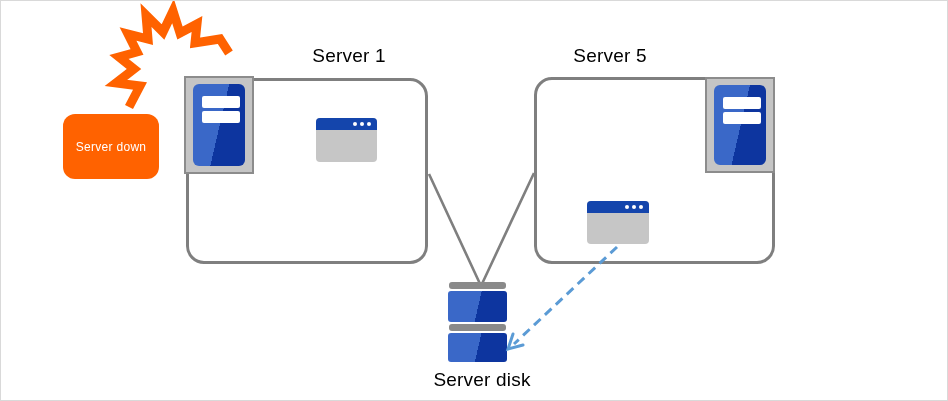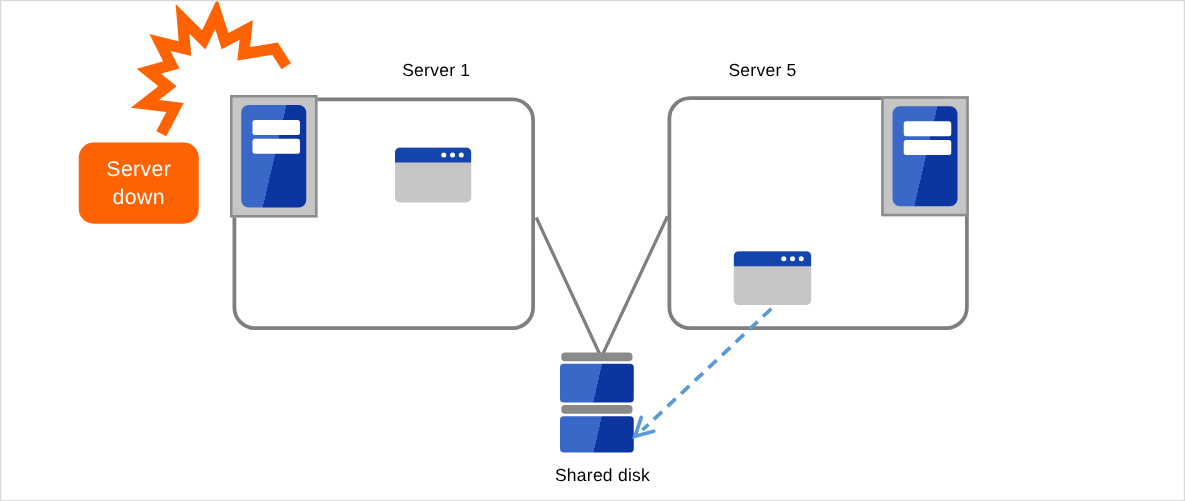--- a/index.html
+++ b/index.html
@@ -5,21 +5,21 @@
   html,body{margin:0;padding:0;background:#fff;}
   .stage{
     position:relative;width:948px;height:401px;background:#fff;
     border:1px solid #d9d9d9;box-sizing:border-box;overflow:hidden;
     font-family:"Liberation Sans", sans-serif;
   }
   .layer{position:absolute;left:0;top:0;width:948px;height:401px;pointer-events:none;}
   
   .lbl{
     position:absolute;transform:translateX(-50%);white-space:nowrap;
-    color:#000;font-size:14px;letter-spacing:.2px;line-height:22px;text-align:center;
+    color:#000;font-size:19px;letter-spacing:.2px;line-height:22px;text-align:center;
   }
   
   .box{
     position:absolute;background:#fff;border:3px solid var(--gray-border,#7f7f7f);
     border-radius:18px;box-sizing:border-box;
   }
   .box1{left:185px;top:77px;width:242px;height:186px;}
   .box2{left:533px;top:76px;width:241px;height:187px;}
   
   .srv{
@@ -38,21 +38,21 @@
   
   .appwin{position:absolute;border-radius:4px;overflow:hidden;background:#c6c6c6;}
   .appwin-a{left:315px;top:117px;width:61px;height:44px;}
   .appwin-b{left:586px;top:200px;width:62px;height:43px;}
   .appwin .titlebar{position:absolute;left:0;top:0;right:0;height:12px;background:var(--titlebar-blue,#1445ac);}
   .appwin .dots{position:absolute;top:4px;right:6px;display:flex;gap:3px;}
   .appwin .dot{width:4px;height:4px;border-radius:50%;background:#fff;}
   
   .badge{
     position:absolute;left:62px;top:113px;width:96px;height:65px;border-radius:12px;
-    background:var(--accent-orange,#ff6200);color:#fff;font-size:17px;line-height:22px;
+    background:var(--accent-orange,#ff6200);color:#fff;font-size:12px;line-height:22px;
     display:flex;align-items:center;justify-content:center;text-align:center;
     letter-spacing:.3px;padding:0 6px;box-sizing:border-box;
   }
   
   .disk{position:absolute;left:447px;top:281px;width:59px;height:80px;}
   .disk .cap{position:absolute;left:1px;width:57px;height:7px;background:#8a8a8a;border-radius:3px;}
   .cap1{top:0;}
   .cap2{top:42px;}
   .disk .unit{
     position:absolute;left:0;width:59px;border-radius:3px;
@@ -116,20 +116,20 @@
       </div>
     </div>
   </div>
 
   <div class="disk">
     <div class="cap cap1"></div>
     <div class="unit unit1"></div>
     <div class="cap cap2"></div>
     <div class="unit unit2"></div>
   </div>
-  <div class="lbl" style="left:481px;top:368px;">Shared disk</div>
+  <div class="lbl" style="left:481px;top:368px;">Server disk</div>
 
   <svg class="layer" viewBox="0 0 948 401">
     <line class="dash" x1="616" y1="246" x2="513" y2="343"></line>
     <polyline class="dash-head" points="522,344 507,348 512,333"></polyline>
   </svg>
 
 </div>
 
 </body></html>

